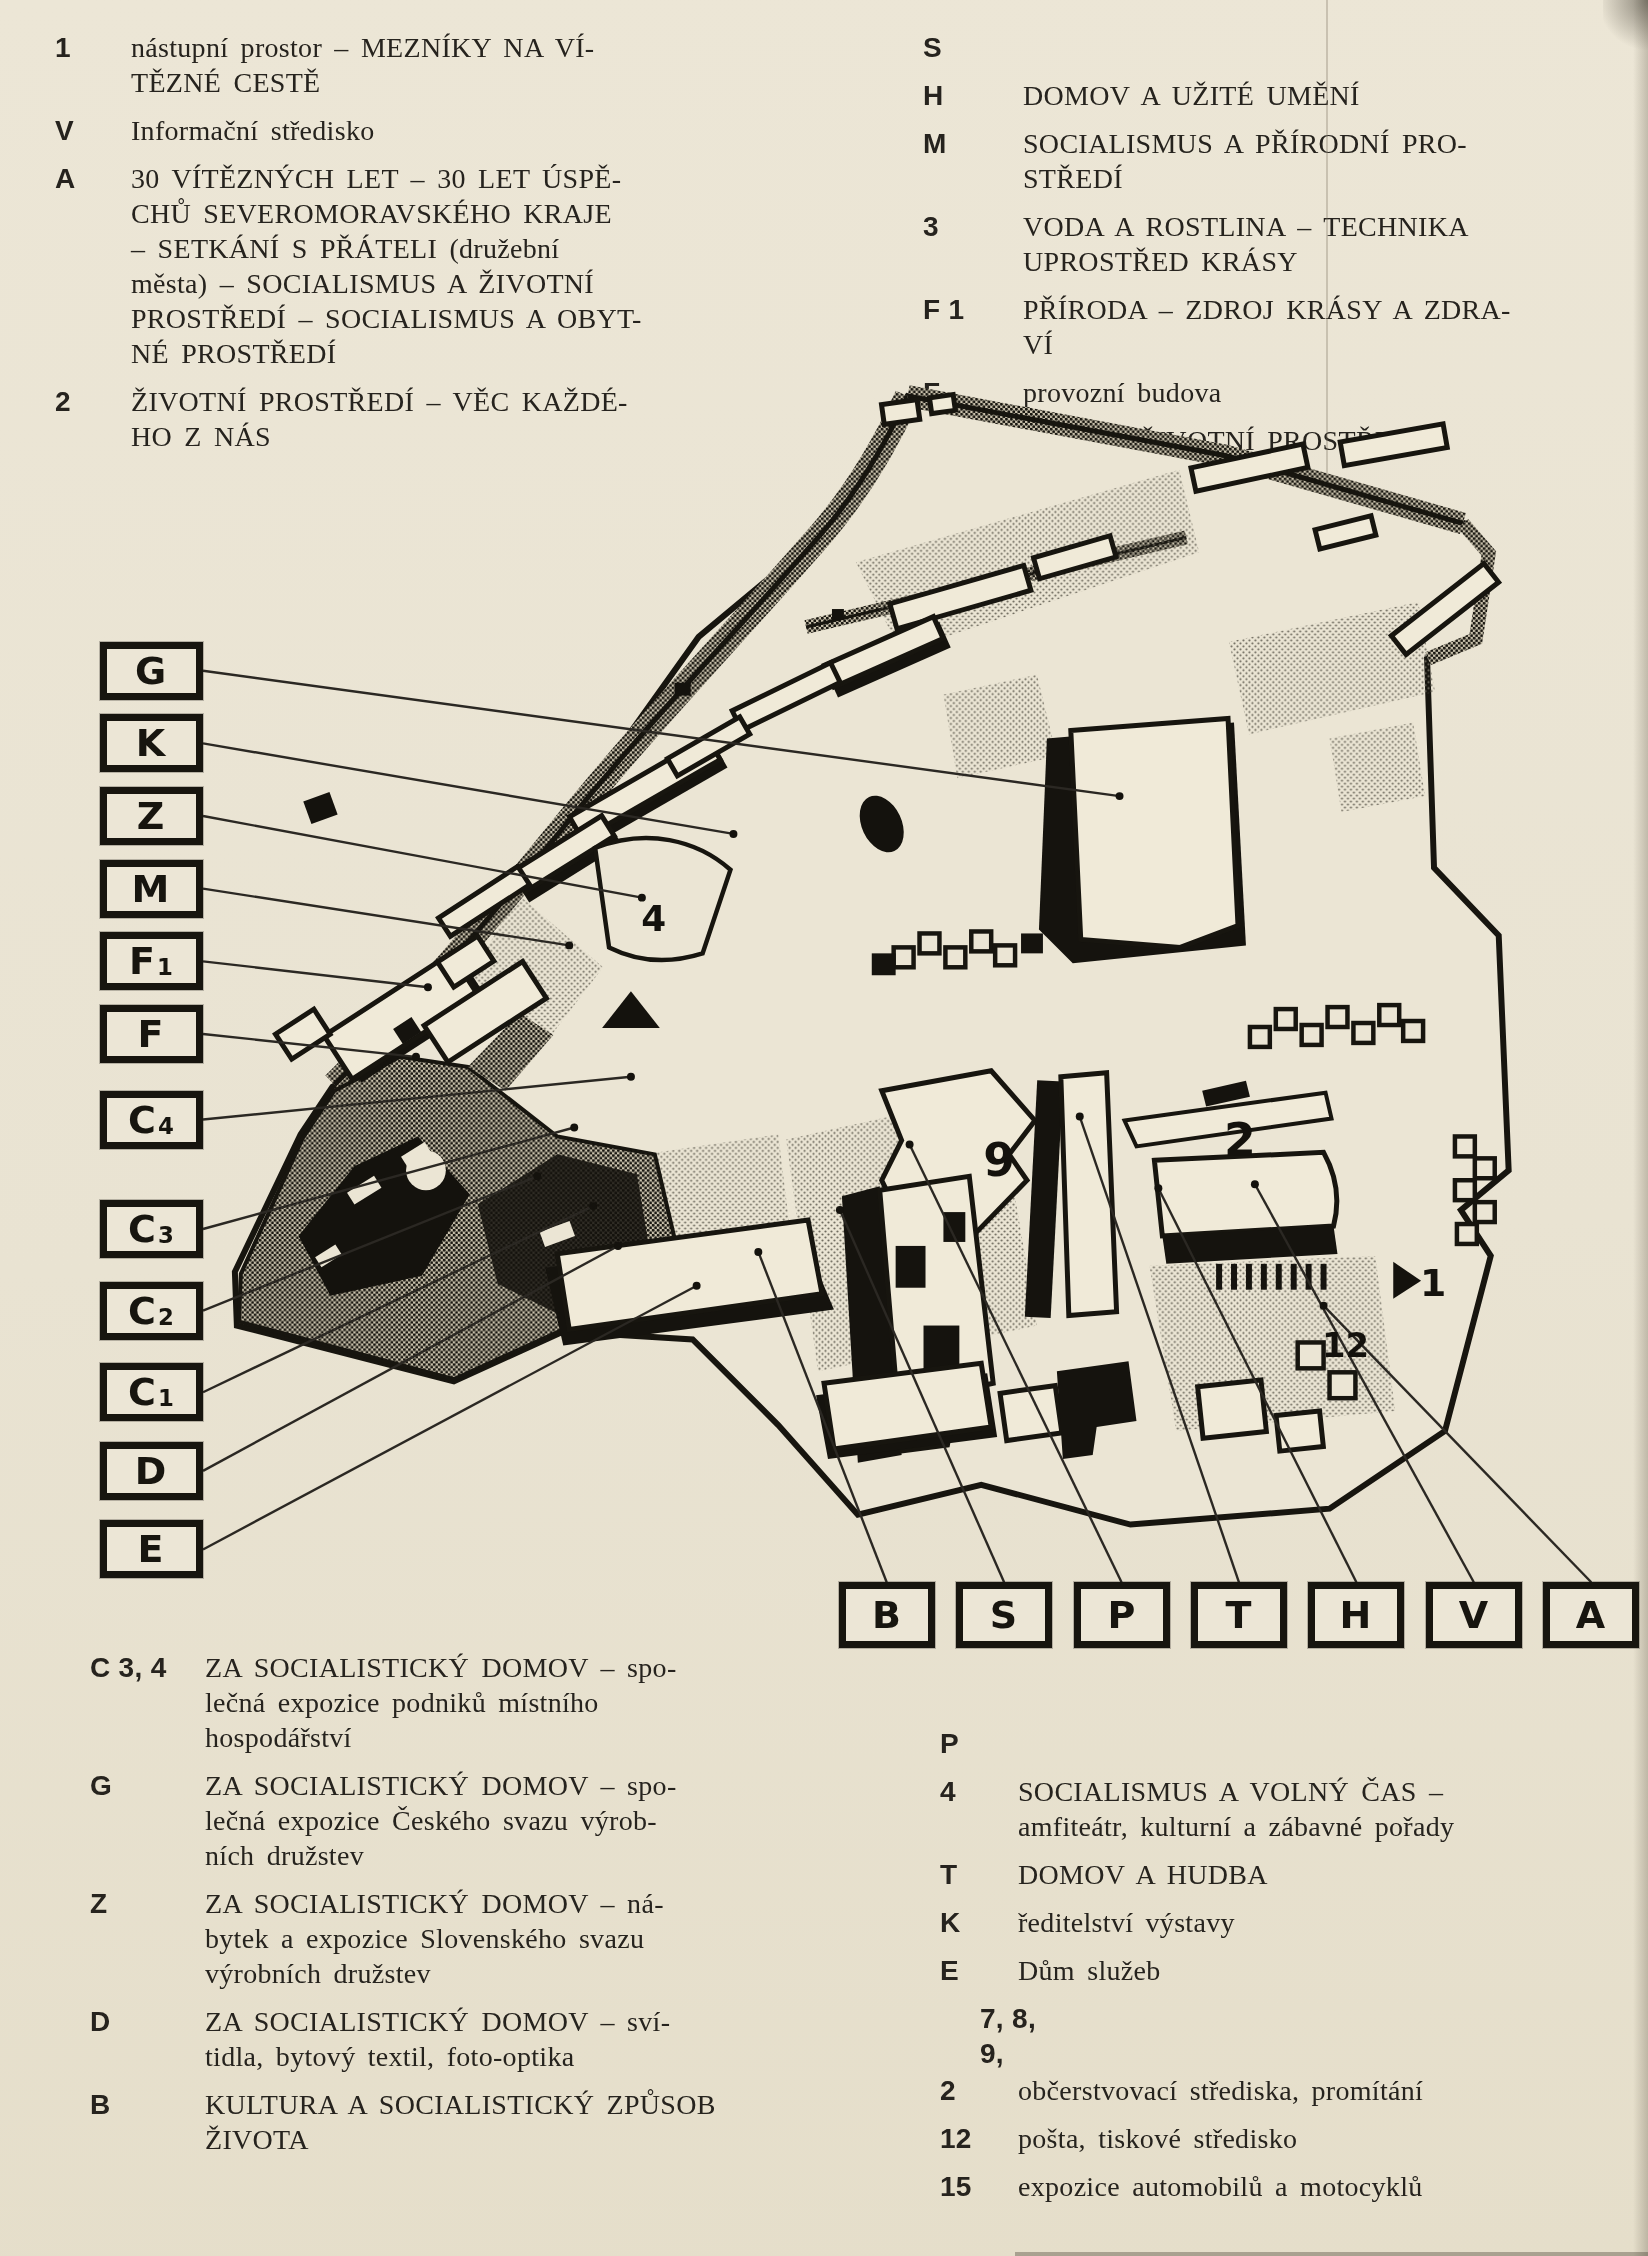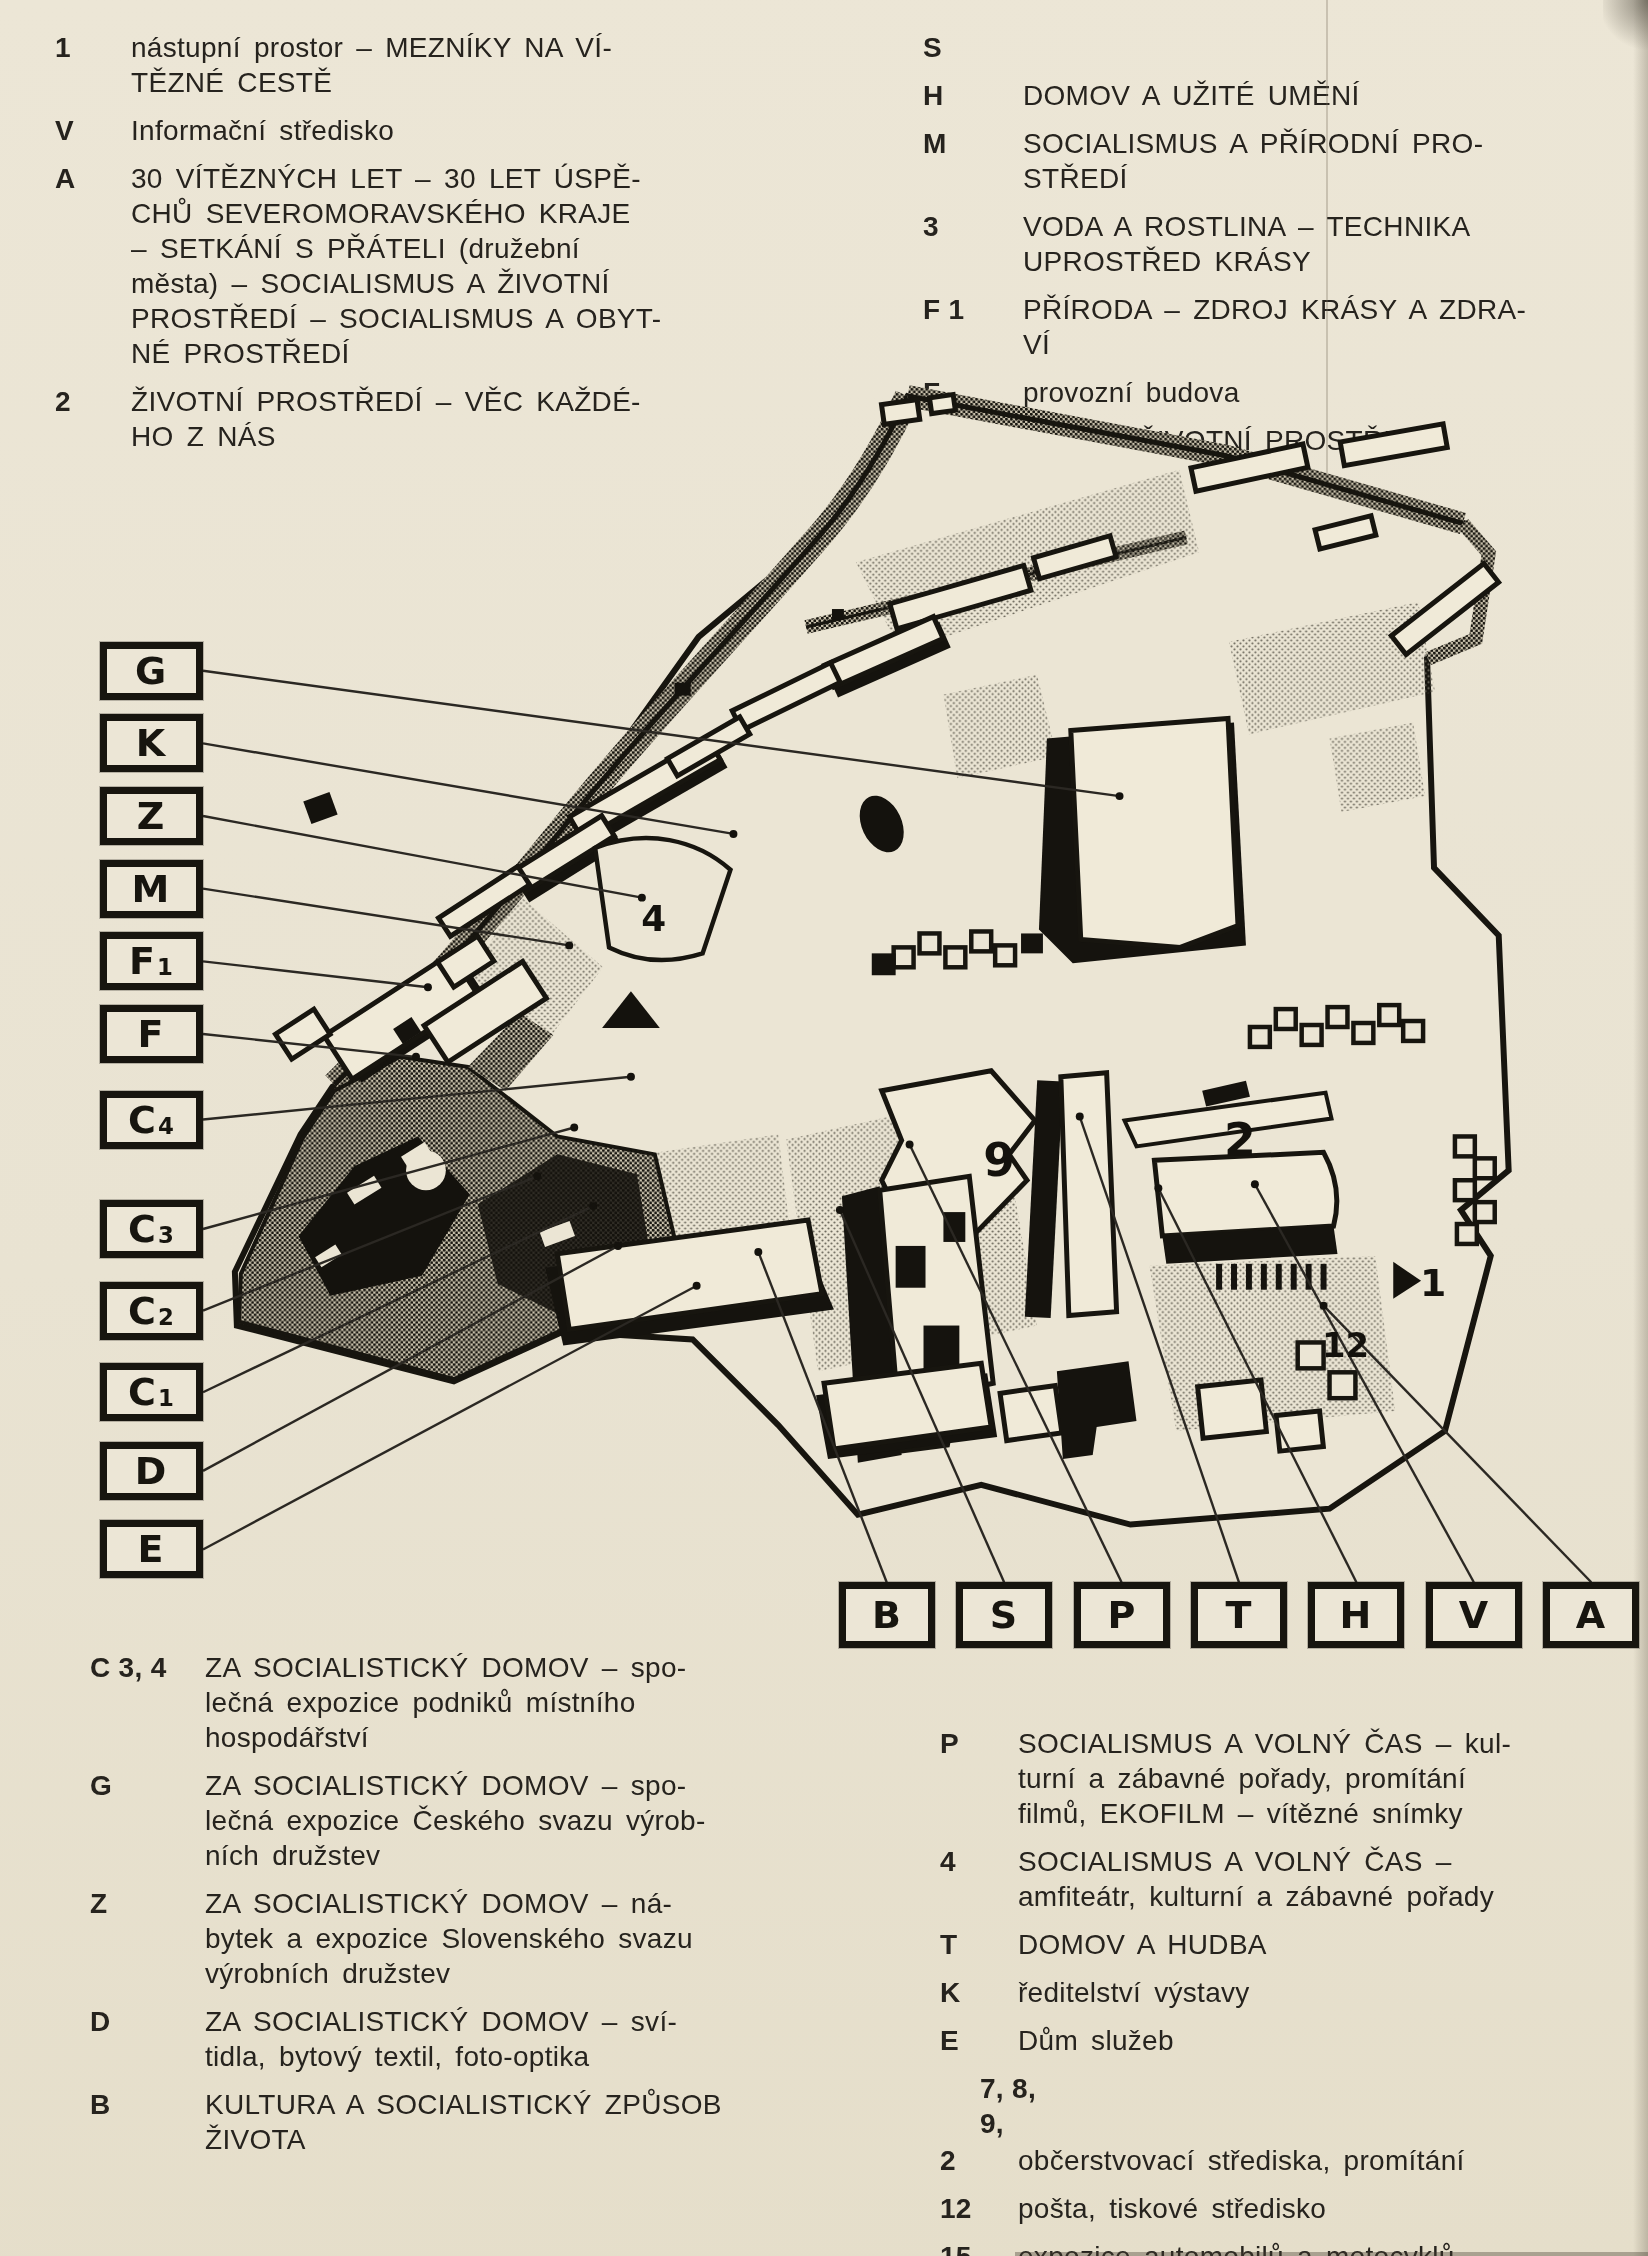--- a/index.html
+++ b/index.html
@@ -19,21 +19,21 @@
     background:rgba(120,110,92,.30); }
   .edge-bottom { position:absolute; left:1015px; bottom:0; width:634px; height:5px;
     background:rgba(70,62,50,.38); }
 
   
   .legend { position:absolute; font-size:28px; line-height:35px; letter-spacing:0.3px; }
   .lrow { display:flex; align-items:flex-start; margin-bottom:13px; }
   .lrow.tight { margin-bottom:2px;margin-left:40px; }
   .lrow.gap-top { margin-top:12px; }
   .lkey { font-weight:bold; flex:0 0 var(--kw); white-space:pre-line; }
-  .ltxt { white-space:pre-line; word-spacing:5px; flex:1 1 auto; }
+  .ltxt { white-space:pre-line; word-spacing:5px; flex:1 1 auto;font-family:Liberation Serif, serif; }
   .legend-tl { left:55px;  top:30px;   width:657px; --kw:76px; }
   .legend-tr { left:923px; top:30px;   width:702px; --kw:100px; }
   .legend-bl { left:90px;  top:1650px; width:657px; --kw:115px; }
   .legend-br { left:940px; top:1726px; width:657px; --kw:78px; }
 
   
   .kbox {
     position:absolute; width:103px; height:58px; box-sizing:border-box;
     border:7px solid #17150f; background:#ece6d6;
     display:flex; align-items:center; justify-content:center;
@@ -420,23 +420,20 @@
     <div class="lrow">
       <span class="lkey">B</span>
       <span class="ltxt">KULTURA A SOCIALISTICKÝ ZPŮSOB
 ŽIVOTA</span>
     </div>
   </section>
 
   <section class="legend legend-br">
     <div class="lrow">
       <span class="lkey">P</span>
-      <span class="ltxt">SOCIALISMUS A VOLNÝ ČAS – kul-
-turní a zábavné pořady, promítání
-filmů, EKOFILM – vítězné snímky</span>
     </div>
     <div class="lrow">
       <span class="lkey">4</span>
       <span class="ltxt">SOCIALISMUS A VOLNÝ ČAS –
 amfiteátr, kulturní a zábavné pořady</span>
     </div>
     <div class="lrow gap-top">
       <span class="lkey">T</span>
       <span class="ltxt">DOMOV A HUDBA</span>
     </div>

